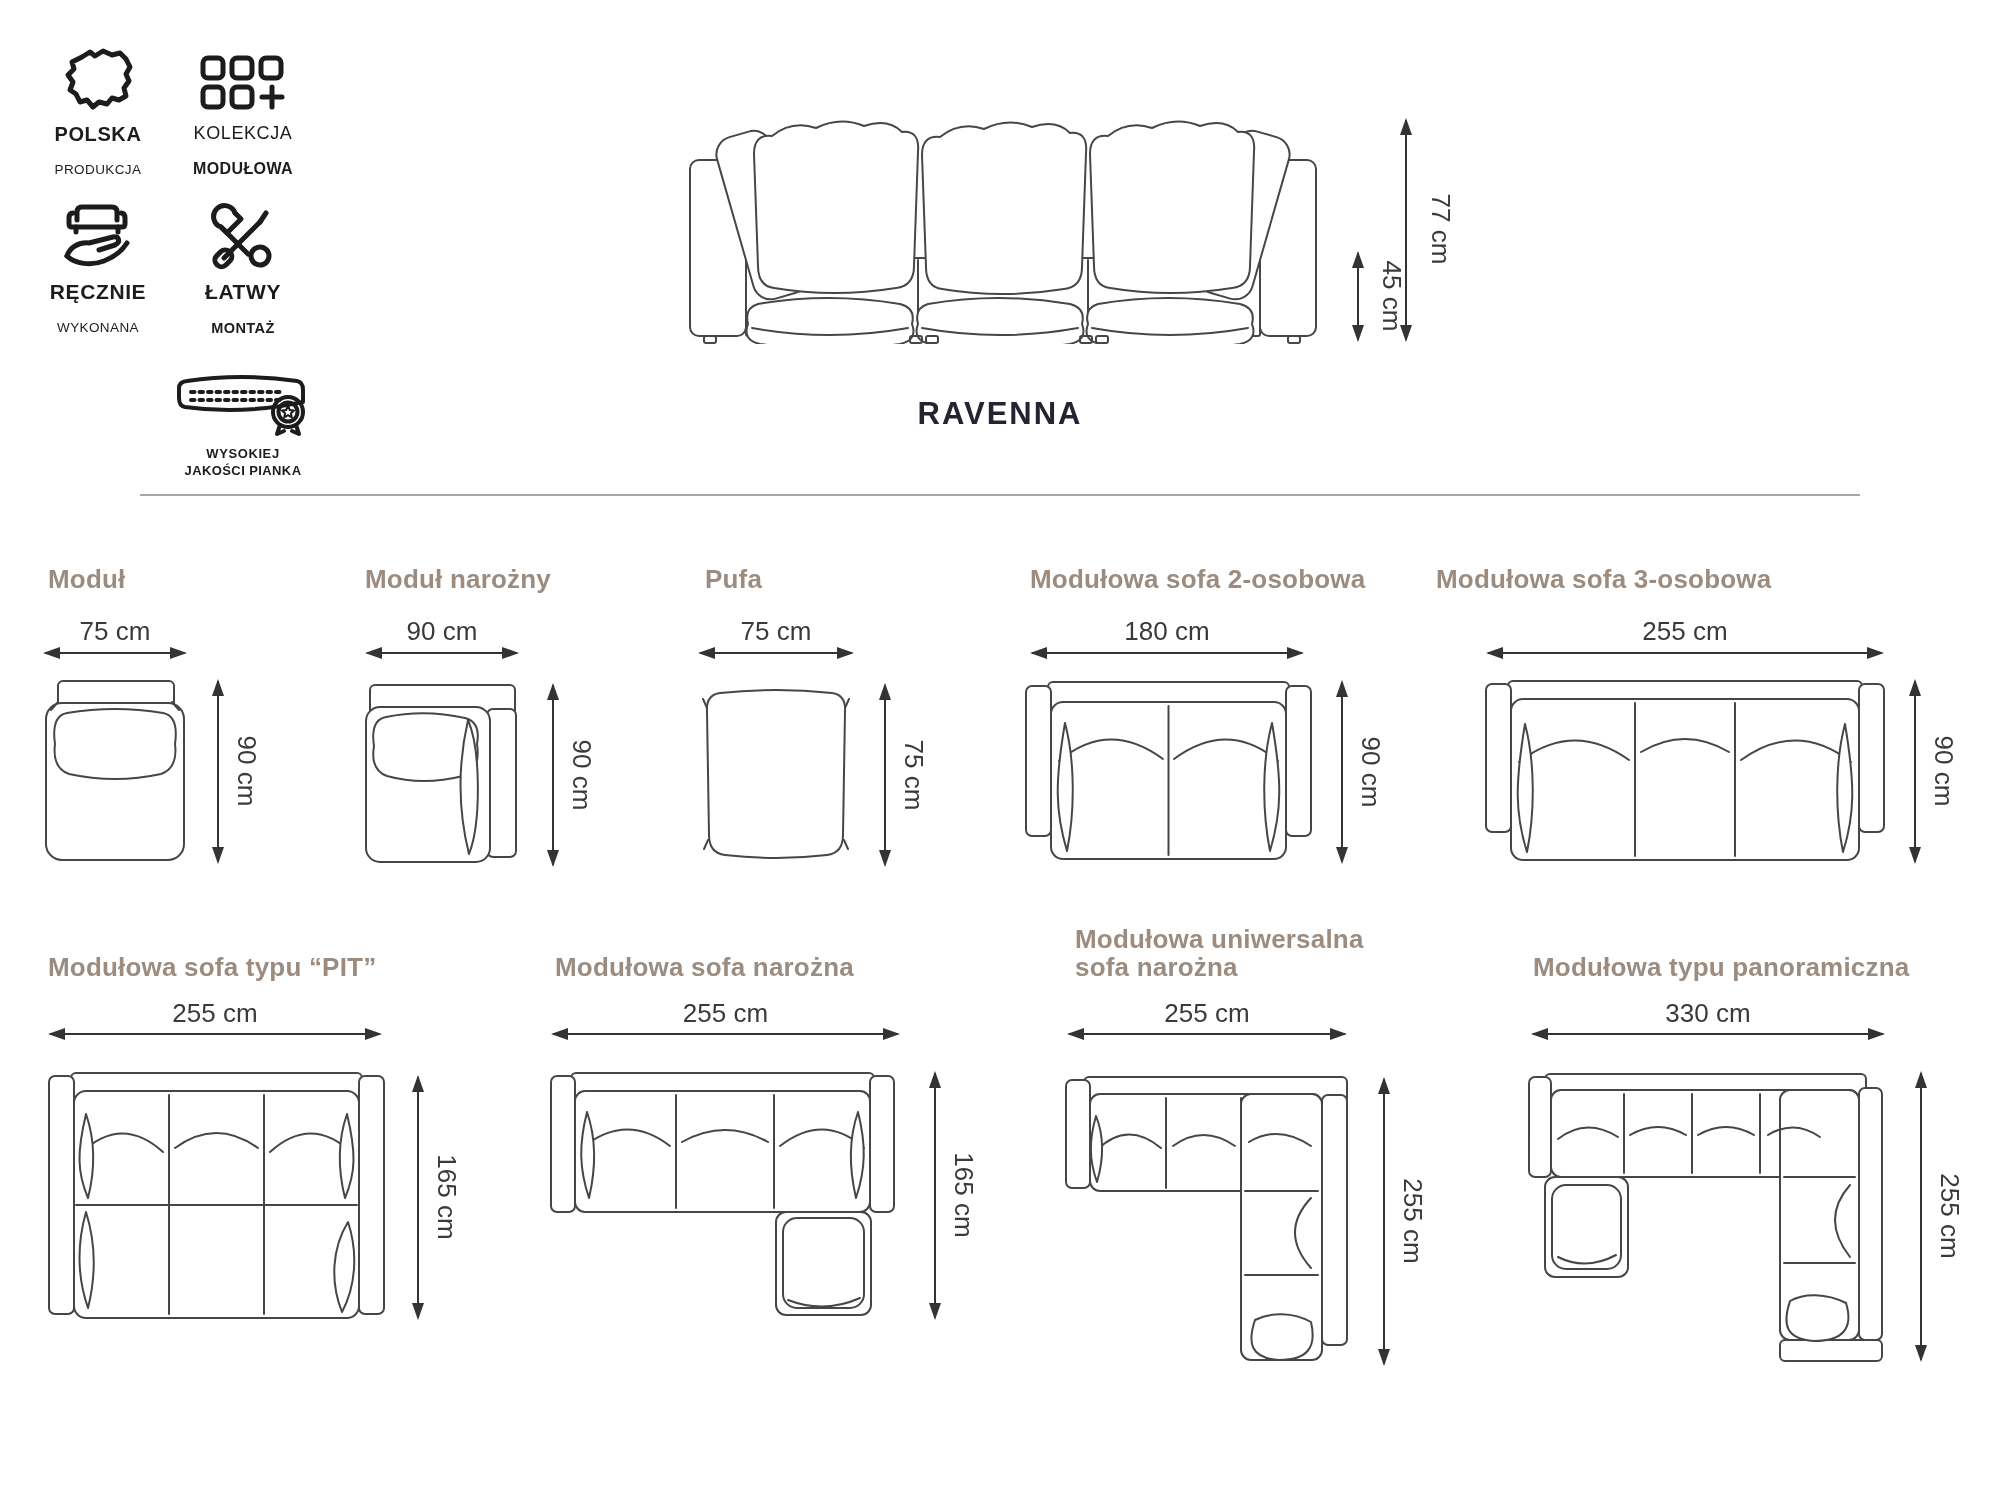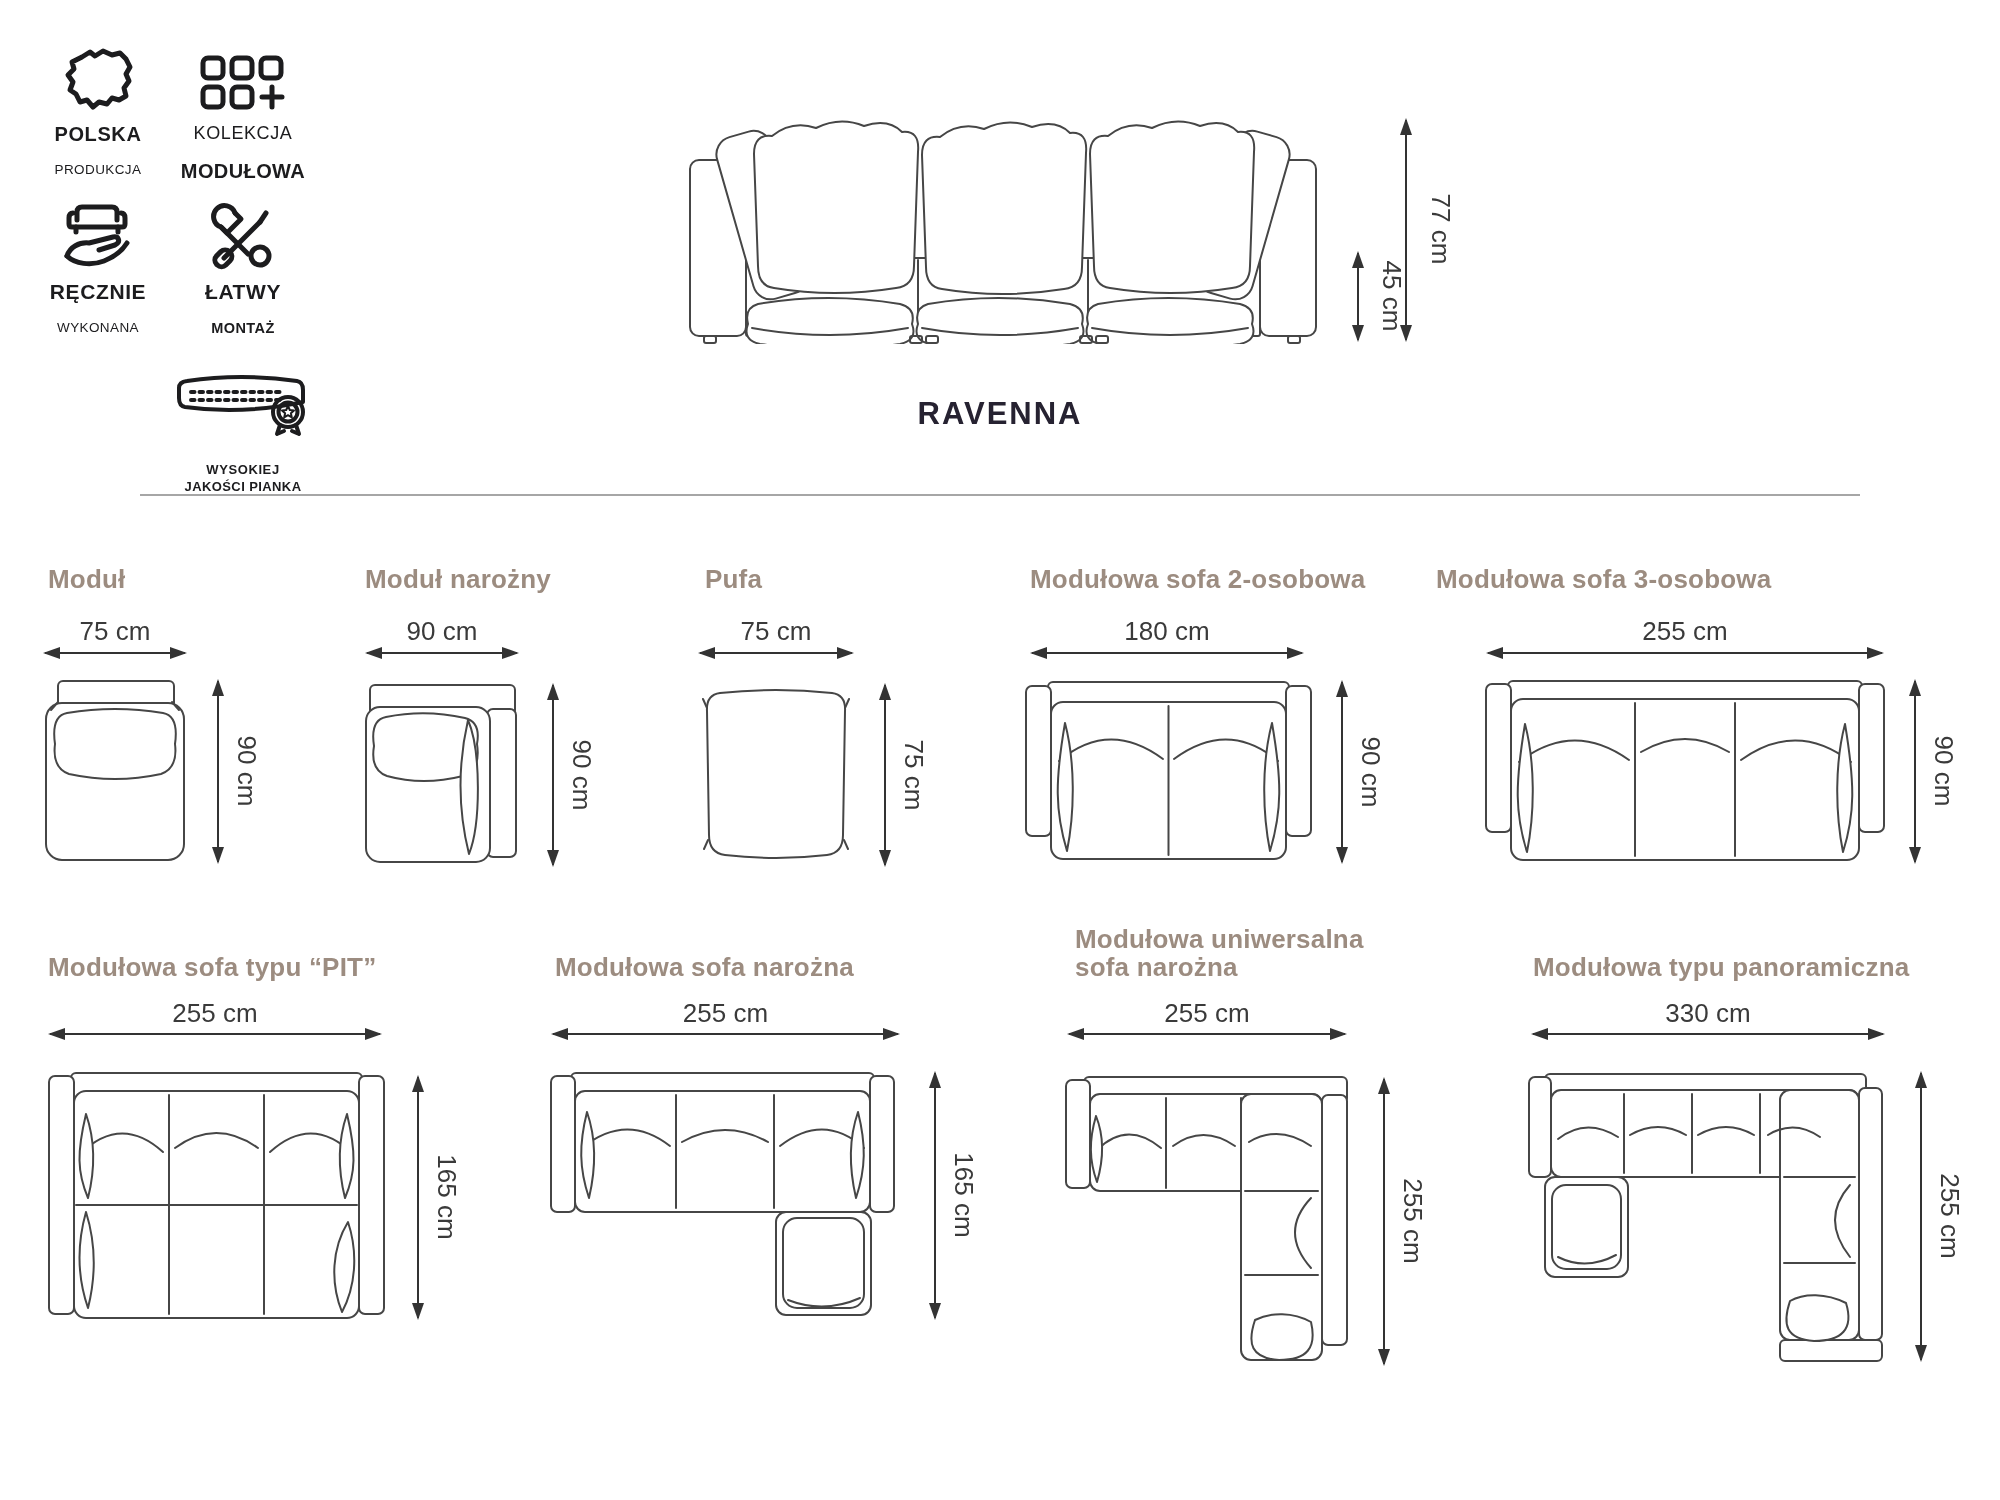--- a/index.html
+++ b/index.html
@@ -6,23 +6,23 @@
   .stage{position:relative;width:2000px;height:1500px;background:#ffffff;overflow:hidden;
          font-family:"Liberation Sans","DejaVu Sans",sans-serif;}
 
   
   .feature{position:absolute;display:flex;flex-direction:column;align-items:center;text-align:center;color:#1c1c1e;}
   .feature .ic{display:flex;align-items:flex-end;justify-content:center;}
   .feature svg{stroke:#1c1c1e;fill:none;stroke-width:5;stroke-linejoin:round;stroke-linecap:round;}
   .f-line1{font-weight:700;font-size:20px;letter-spacing:.6px;margin-top:10px;}
   .f-line2{font-weight:500;font-size:13.5px;letter-spacing:.4px;margin-top:16px;}
   .feat-kolekcja .f-line1{font-weight:500;font-size:18px;}
-  .feat-kolekcja .f-line2{font-weight:800;font-size:20px;text-align:center;}
+  .feat-kolekcja .f-line2{font-weight:800;font-size:16px;text-align:center;}
   .feat-montaz .f-line2{font-weight:600;font-size:14.5px;}
-  .feat-foam .f-line1{font-weight:700;font-size:13px;margin-top:24px;}
+  .feat-foam .f-line1{font-weight:700;font-size:13px;margin-top:8px;}
   .feat-foam .f-line2{font-weight:700;font-size:13px;margin-top:2px;}
   .feat-sprezyny .f-line1{font-size:20px;margin-top:8px;}
 
   
   .divider{position:absolute;left:140px;top:494px;width:1720px;height:1.5px;background:#a6a6a6;}
 
   
   .logo{position:absolute;left:1818px;top:52px;width:132px;height:140px;box-sizing:border-box;
         border:6px solid #0d0d0f;border-radius:24px;padding:5px 0 0 13px;color:#0d0d0f;
         font-weight:800;font-size:36px;line-height:1.12;letter-spacing:-.5px;}

